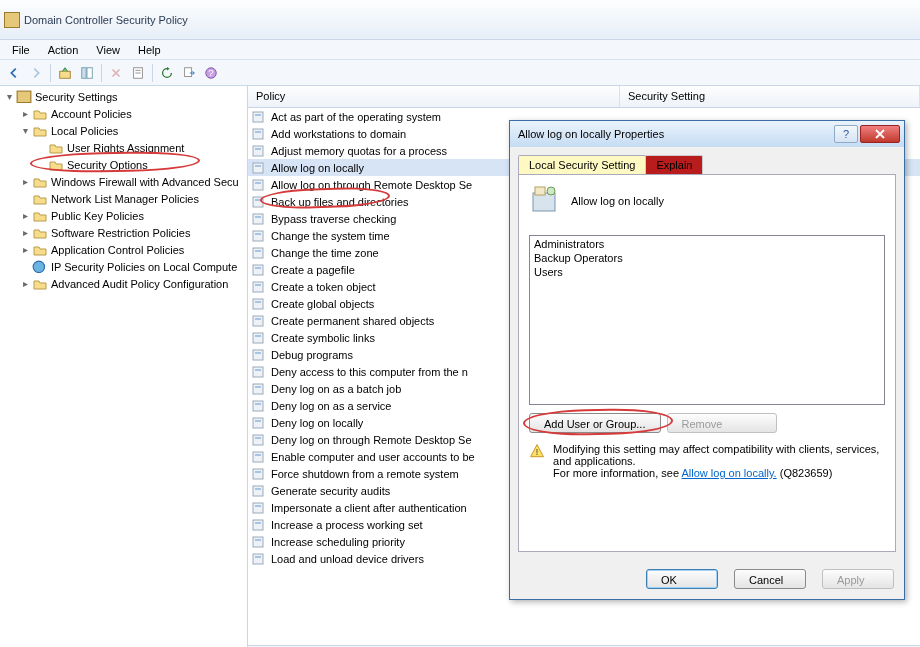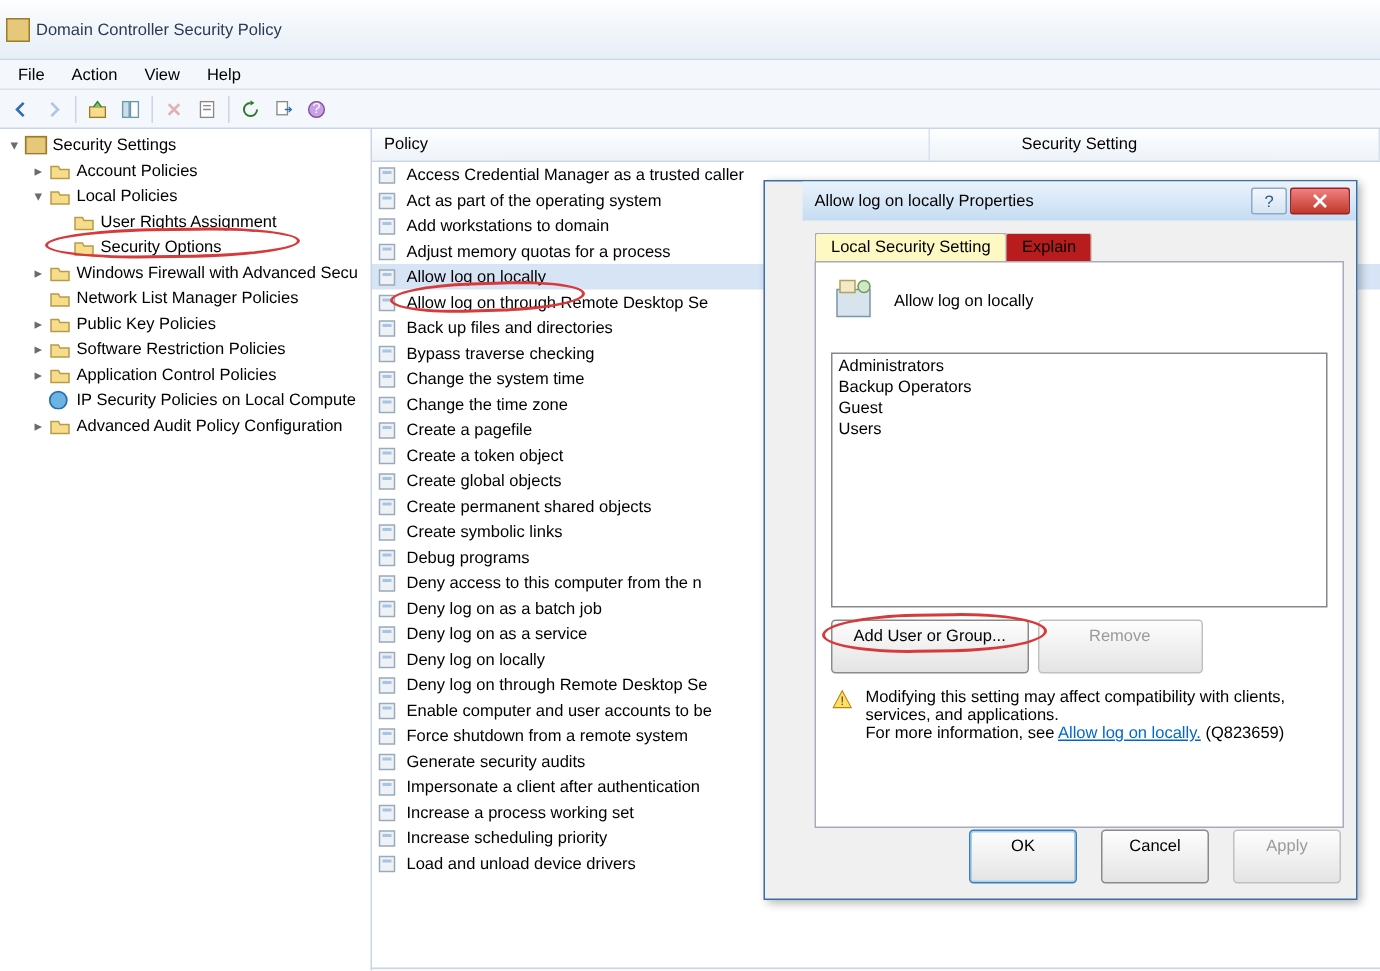--- a/index.html
+++ b/index.html
@@ -28,45 +28,45 @@
 
 
 .tn { display:flex; align-items:center; height:17px; padding-left:4px; white-space:nowrap; cursor:default;}
 .tn .tw { width:11px; text-align:center; color:#6b6b6b; font-size:10px; margin-right:1px;}
 .tn .ic { width:16px; height:14px; margin-right:3px; display:inline-flex; align-items:center; justify-content:center;}
 .folder svg, .policy svg { width:14px; height:12px;}
 .tn.d1 { padding-left:4px;} .tn.d2{padding-left:20px;} .tn.d3{padding-left:36px;}
 .circ { border:2px solid #d63a3a; border-radius:50%/60%; position:absolute; pointer-events:none;}
 
 
-.lhdr { height:22px; display:flex; border-bottom:1px solid #c9d6e8; background:linear-gradient(#fdfefe,#eef3f9);gap:16px;}
+.lhdr { height:22px; display:flex; border-bottom:1px solid #c9d6e8; background:linear-gradient(#fdfefe,#eef3f9);}
 .lhdr div { padding:4px 8px; border-right:1px solid #d8e2ee;}
-.lhdr .c1{ width:372px;} .lhdr .c2{ flex:1;margin-left:37px;}
+.lhdr .c1{ width:372px;} .lhdr .c2{ flex:1;}
 .lrow { display:flex; align-items:center; height:17px; padding-left:4px; cursor:default; white-space:nowrap;}
 .lrow.sel { background:#d6e4f5;}
 .lrow .lic { width:16px; height:14px; margin-right:3px; display:inline-flex; align-items:center;}
 .lbody { height:calc(100% - 22px - 18px); overflow:hidden;}
 .status { height:18px; border-top:1px solid #c9d6e8; padding:2px 8px; background:#f4f7fb; position:absolute; bottom:0; left:0; right:0;}
 
 
-.dlg { position:absolute; left:509px; top:120px; width:396px; height:480px; background:#f0f0f0; border:1px solid #3a6ea5; box-shadow:2px 2px 6px rgba(0,0,0,.3);padding-left:25px;}
+.dlg { position:absolute; left:509px; top:120px; width:396px; height:480px; background:#f0f0f0; border:1px solid #3a6ea5; box-shadow:2px 2px 6px rgba(0,0,0,.3);}
 .dlg .dtb { height:26px; background:linear-gradient(#eaf3fc,#c5dcf3); display:flex; align-items:center; padding:0 4px;}
 .dlg .dtb .dtxt { flex:1; padding-left:4px;}
 .dlg .dtb .dbtn { width:24px; height:18px; display:flex; align-items:center; justify-content:center; margin-left:2px; border:1px solid #8fa9c9; background:linear-gradient(#f3f7fc,#d6e4f2); border-radius:2px;}
 .dlg .dtb .dclose { background:linear-gradient(#f08080,#c0392b); border-color:#922; color:#fff; width:40px;}
 .tabrow { display:flex; padding:8px 8px 0 8px; }
 .tab { padding:3px 10px; background:#fef9c3; border:1px solid #aab; border-bottom:none; margin-right:-1px; border-radius:2px 2px 0 0;}
 .tab.inact { background:#b91c1c; border-color:#ccc;}
 .tabbody { margin:0 8px 8px 8px; background:#fff; border:1px solid #aab; padding:10px; height:378px; position:relative;}
 .pline { display:flex; align-items:center; gap:10px; margin-bottom:18px;}
 .picon { width:32px; height:32px; }
 .listbox { border:1px solid #828790; background:#fff; height:170px; padding:2px 4px; overflow:auto;}
 .listbox div { height:14px;}
 .btnrow { display:flex; gap:6px; margin-top:8px;}
-.wbtn { padding:2px 14px; min-width:110px; text-align:center; background:linear-gradient(#fdfdfd,#e4e4e4); border:1px solid #8a8a8a; border-radius:3px; height:36px; line-height:16px;}
+.wbtn { padding:2px 14px; min-width:110px; background:linear-gradient(#fdfdfd,#e4e4e4); border:1px solid #8a8a8a; border-radius:3px; height:20px; line-height:16px;}
 .wbtn.dis { color:#9a9a9a; border-color:#c0c0c0;}
 .warn { display:flex; gap:8px; margin-top:10px; }
 .warn .wi { width:20px; height:20px;}
 .warn a { color:#0066cc; text-decoration:underline;}
 .dlgbtns { position:absolute; right:10px; bottom:10px; display:flex; gap:16px;}
 .dlgbtns .wbtn { min-width:72px;}
 .dlgbtns .def { border:1px solid #3c7fb1; box-shadow:0 0 0 1px #a3d1f5 inset;}
 
 </style>
 </head>
@@ -256,29 +256,20 @@
     <div class="circ" style="left:30px; top:66px; width:170px; height:20px; transform:rotate(-1deg);"></div>
   </div>
 
   <div class="list">
     <div class="lhdr">
       <div class="c1">Policy</div>
       <div class="c2">Security Setting</div>
     </div>
     <div class="lbody" id="lbody" style="position:relative">
       <div class="circ" style="left:12px; top:80px; width:130px; height:20px; transform:rotate(-2deg);"></div>
-    <div class="lrow">
-          <span class="lic">
-            <svg width="14" height="12" viewBox="0 0 14 12">
-              <rect x="1" y="1" width="10" height="10" fill="#eef2f7" stroke="#9ab"></rect>
-              <rect x="3" y="3" width="6" height="2" fill="#a7c4e2"></rect>
-            </svg>
-          </span>
-          <span>Access Credential Manager as a trusted caller</span>
-        </div>
         <div class="lrow">
           <span class="lic">
             <svg width="14" height="12" viewBox="0 0 14 12">
               <rect x="1" y="1" width="10" height="10" fill="#eef2f7" stroke="#9ab"></rect>
               <rect x="3" y="3" width="6" height="2" fill="#a7c4e2"></rect>
             </svg>
           </span>
           <span>Act as part of the operating system</span>
         </div>
         <div class="lrow">
@@ -543,21 +534,20 @@
       <div class="picon"><svg viewBox="0 0 32 32">
             <rect x="4" y="8" width="22" height="18" fill="#d7e4ee" stroke="#7a95ab"></rect>
             <rect x="6" y="2" width="10" height="8" fill="#f2eac7" stroke="#b4a060"></rect>
             <circle cx="22" cy="6" r="4" fill="#d0e8c3" stroke="#6c9a54"></circle>
           </svg></div>
       <div>Allow log on locally</div>
     </div>
     <div class="listbox" id="memberlist">
         <div>Administrators</div>
         <div>Backup Operators</div>
-        <div>Guest</div>
         <div>Users</div>
       </div>
     <div class="btnrow" style="position:relative">
       <div class="wbtn">Add User or Group...</div>
       <div class="wbtn dis">Remove</div>
       <div class="circ" style="left:-6px; top:-4px; width:150px; height:26px; transform:rotate(-1deg);"></div>
     </div>
     <div class="warn">
       <div class="wi"><svg viewBox="0 0 20 20">
             <path d="M10 2 L18 17 H2 Z" fill="#ffe066" stroke="#b8860b"></path>

